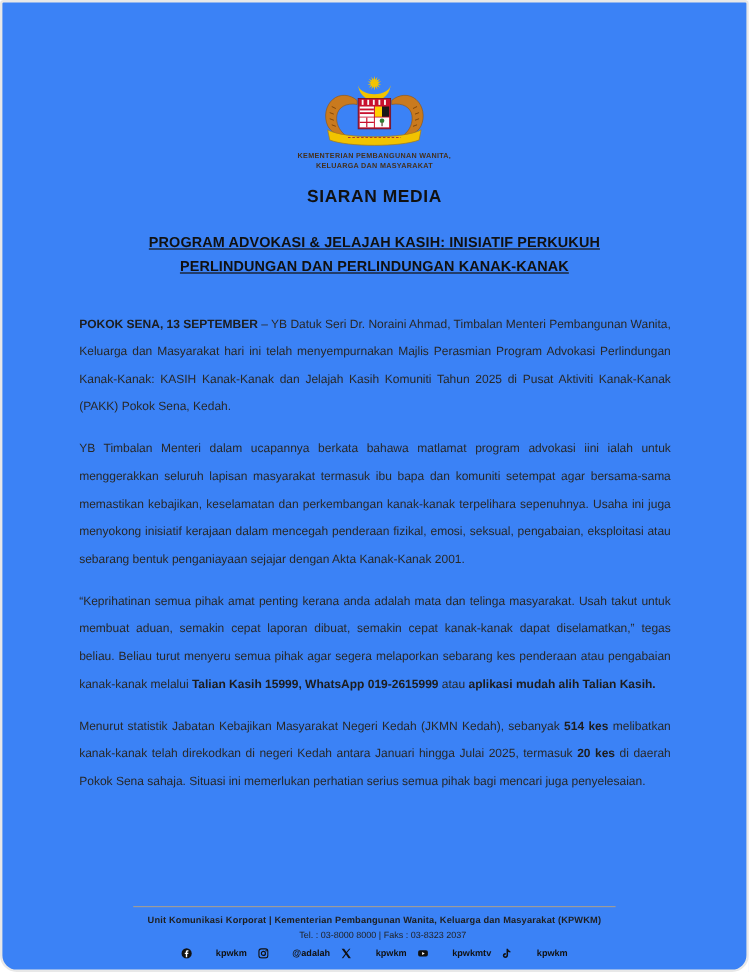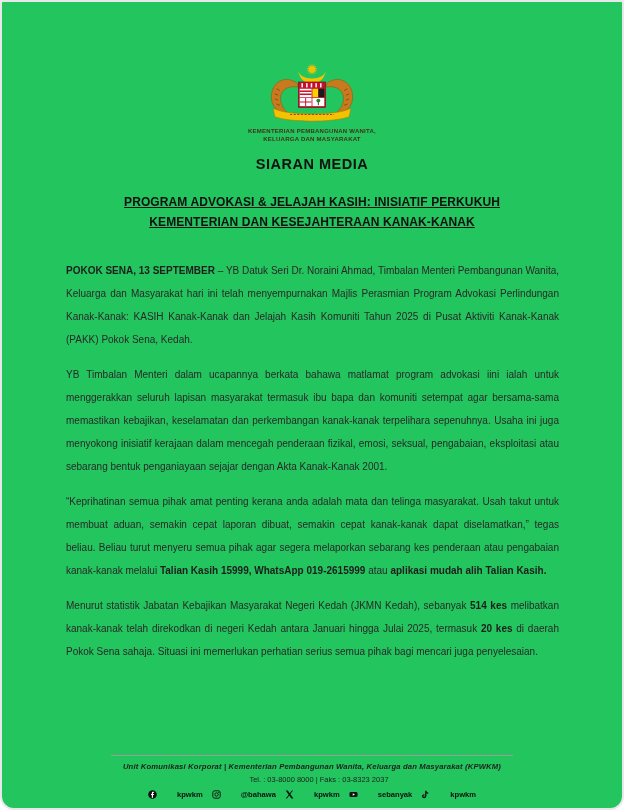--- a/index.html
+++ b/index.html
@@ -1,21 +1,21 @@
 <!DOCTYPE html>
 <html><head>
 <meta charset="utf-8">
 <style>
   * { box-sizing: border-box; }
   html, body { margin: 0; padding: 0; background: #ffffff; }
   .page {
     position: relative;
     width: 624px;
     height: 810px;
-    background: #22c55e;
+    background: #3b82f6;
     border: 2px solid #e8e8e8;
     border-radius: 3px 3px 14px 14px;
     font-family: "Liberation Sans", sans-serif;
     color: #262626;
     overflow: hidden;
   }
   
   .letterhead { text-align: center; padding-top: 58px; }
   .crest { display: block; margin: 0 auto; }
   .ministry {
@@ -67,21 +67,20 @@
     margin: 0 auto 6px;
     border: 0;
     border-top: 1.6px solid #9b9b9b;
   }
   .footer-line1 {
     font-size: 7.7px;
     font-weight: bold;
     letter-spacing: 0.15px;
     color: #1f1f1f;
     margin-bottom: 4px;
-    font-style: italic;
   }
   .footer-line2 {
     font-size: 7.5px;
     color: #1f1f1f;
     margin-bottom: 6px;
     padding-left: 14px;
   }
   .footer-social {
     display: flex;
     justify-content: center;
@@ -140,21 +139,21 @@
     <div class="ministry">
       <div>KEMENTERIAN PEMBANGUNAN WANITA,</div>
       <div>KELUARGA DAN MASYARAKAT</div>
     </div>
   </header>
 
   <h1 class="doc-type">SIARAN MEDIA</h1>
 
   <h2 class="headline">
     <span>PROGRAM ADVOKASI &amp; JELAJAH KASIH: INISIATIF PERKUKUH</span><br>
-    <span>KEMENTERIAN DAN KESEJAHTERAAN KANAK-KANAK</span>
+    <span>PERLINDUNGAN DAN PERLINDUNGAN KANAK-KANAK</span>
   </h2>
 
   <main class="content">
     <p><b>POKOK SENA, 13 SEPTEMBER</b><span> – YB Datuk Seri Dr. Noraini Ahmad, Timbalan Menteri Pembangunan Wanita, Keluarga dan Masyarakat hari ini telah menyempurnakan Majlis Perasmian Program Advokasi Perlindungan Kanak-Kanak: KASIH Kanak-Kanak dan Jelajah Kasih Komuniti Tahun 2025 di Pusat Aktiviti Kanak-Kanak (PAKK) Pokok Sena, Kedah.</span></p>
 
     <p><span>YB Timbalan Menteri dalam ucapannya berkata bahawa matlamat program advokasi iini ialah untuk menggerakkan seluruh lapisan masyarakat termasuk ibu bapa dan komuniti setempat agar bersama-sama memastikan kebajikan, keselamatan dan perkembangan kanak-kanak terpelihara sepenuhnya. Usaha ini juga menyokong inisiatif kerajaan dalam mencegah penderaan fizikal, emosi, seksual, pengabaian, eksploitasi atau sebarang bentuk penganiayaan sejajar dengan Akta Kanak-Kanak 2001.</span></p>
 
     <p><span>“Keprihatinan semua pihak amat penting kerana anda adalah mata dan telinga masyarakat. Usah takut untuk membuat aduan, semakin cepat laporan dibuat, semakin cepat kanak-kanak dapat diselamatkan,” tegas beliau. Beliau turut menyeru semua pihak agar segera melaporkan sebarang kes penderaan atau pengabaian kanak-kanak melalui </span><b>Talian Kasih 15999, WhatsApp 019-2615999</b><span> atau </span><b>aplikasi mudah alih Talian Kasih.</b></p>
 
     <p><span>Menurut statistik Jabatan Kebajikan Masyarakat Negeri Kedah (JKMN Kedah), sebanyak </span><b>514 kes</b><span> melibatkan kanak-kanak telah direkodkan di negeri Kedah antara Januari hingga Julai 2025, termasuk </span><b>20 kes</b><span> di daerah Pokok Sena sahaja. Situasi ini memerlukan perhatian serius semua pihak bagi mencari juga penyelesaian.</span></p>
@@ -171,34 +170,34 @@
           <path d="M8.9,13.6 V8.8 h1.55 l.25,-1.8 H8.9 V5.9 c0,-.52 .17,-.88 .9,-.88 h.95 V3.4 c-.3,-.04 -.95,-.1 -1.55,-.1 -1.55,0 -2.4,.92 -2.4,2.4 v1.3 H5.3 v1.8 h1.5 v4.8 Z" fill="#fff"></path>
         </svg>
         <span>kpwkm</span>
       </span>
       <span class="social-item">
         <svg viewBox="0 0 16 16" aria-hidden="true">
           <rect x="1.4" y="1.4" width="13.2" height="13.2" rx="3.6" fill="none" stroke="#111" stroke-width="1.7"></rect>
           <circle cx="8" cy="8" r="3" fill="none" stroke="#111" stroke-width="1.7"></circle>
           <circle cx="12" cy="4.1" r="1.1" fill="#111"></circle>
         </svg>
-        <span>@bahawa</span>
+        <span>@adalah</span>
       </span>
       <span class="social-item">
         <svg viewBox="0 0 16 16" aria-hidden="true">
           <path d="M1.2,1 L6.6,8.4 L1.4,15 h2.1 l4.1,-5.2 L11.4,15 h3.6 L9.3,7.2 L14.3,1 h-2 L8.4,5.9 L4.9,1 Z" fill="#111"></path>
         </svg>
         <span>kpwkm</span>
       </span>
       <span class="social-item">
         <svg viewBox="0 0 16 16" aria-hidden="true">
           <rect x="0.8" y="3.4" width="14.4" height="9.2" rx="2.6" fill="#111"></rect>
           <path d="M6.7,5.8 L10.6,8 L6.7,10.2 Z" fill="#fff"></path>
         </svg>
-        <span>sebanyak</span>
+        <span>kpwkmtv</span>
       </span>
       <span class="social-item">
         <svg viewBox="0 0 16 16" aria-hidden="true">
           <path d="M9.6,1.2 c.3,1.9 1.5,3.1 3.4,3.3 v2.3 c-1.2,0 -2.4,-.4 -3.4,-1.1 v4.6 c0,2.7 -1.8,4.4 -4.1,4.4 -2.1,0 -3.7,-1.6 -3.7,-3.6 0,-2.3 2,-3.9 4.4,-3.5 v2.3 c-1.1,-.3 -2.1,.3 -2.1,1.2 0,.8 .7,1.4 1.5,1.4 1,0 1.7,-.7 1.7,-2.1 V1.2 Z" fill="#111"></path>
         </svg>
         <span>kpwkm</span>
       </span>
     </div>
   </footer>
 

